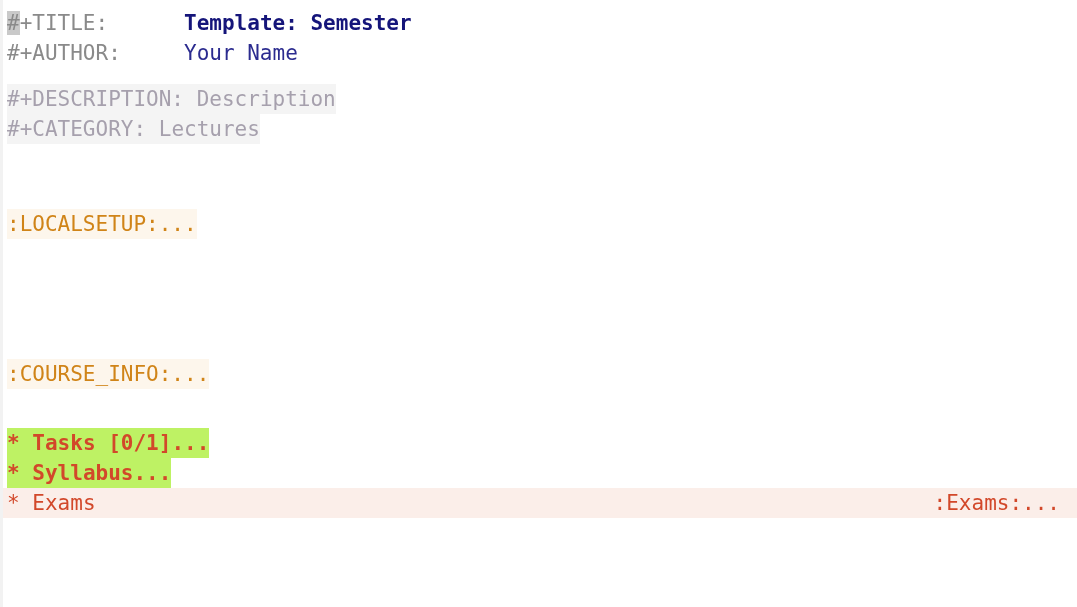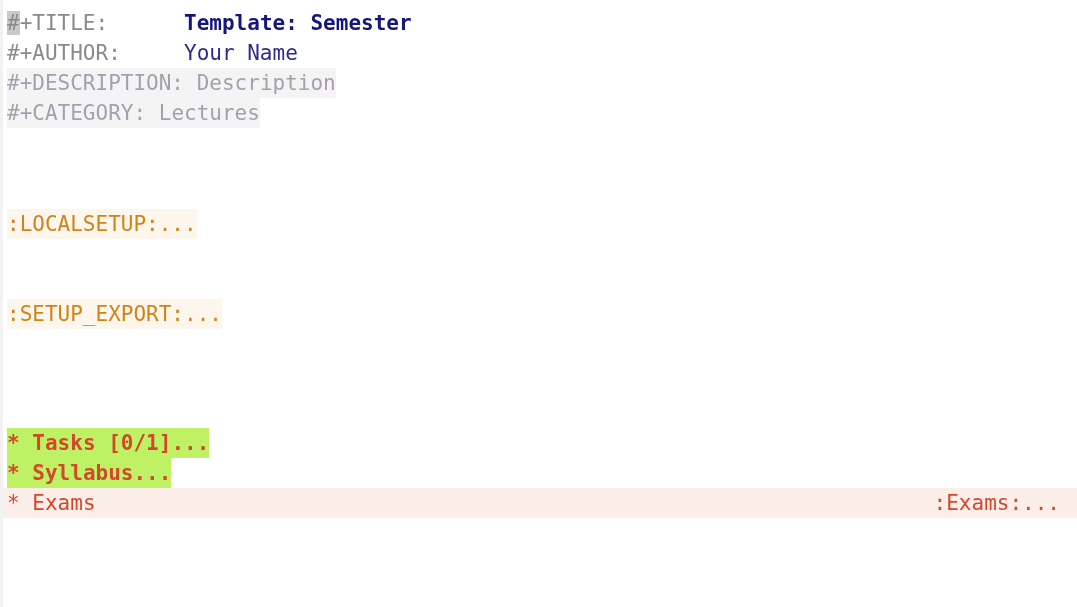--- a/index.html
+++ b/index.html
@@ -48,20 +48,21 @@
   }
 
   .blank { height: 30px; }
 
   
   .kw {
     color: #8a8a8a;
   }
   .kw-dim {
     color: #a6a0ad;
+    margin-top: 16px;
   }
   .kw-dim-line {
     display: inline-block;
     background: #f4f4f4;
     padding-left: 0;
   }
   .val-title {
     color: #15157a;
     font-weight: bold;
   }
@@ -122,25 +123,25 @@
   <div class="line"><span class="kw-dim kw-dim-line"><span>#+CATEGORY:</span><span> </span><span>Lectures</span></span></div>
 
   <div class="line blank"></div>
   <div class="line blank"></div>
 
   <div class="line drawer-line"><span class="drawer">:LOCALSETUP:...</span></div>
 
   <div class="line blank"></div>
   <div class="line blank"></div>
 
-  <div class="line drawer-line"><span class="drawer">:SETUP_EXPORT:...</span></div>
 
   <div class="line blank"></div>
   <div class="line blank"></div>
 
+  <div class="line drawer-line"><span class="drawer">:COURSE_INFO:...</span></div>
 
   <div class="line blank"></div>
   <div class="line blank"></div>
 
   <div class="line hl-line"><span class="headline"><span class="stars">*</span> <span>Tasks [0/1]...</span></span></div>
 
 
   <div class="line hl-line"><span class="headline"><span class="stars">*</span> <span>Syllabus...</span></span></div>
 
 

